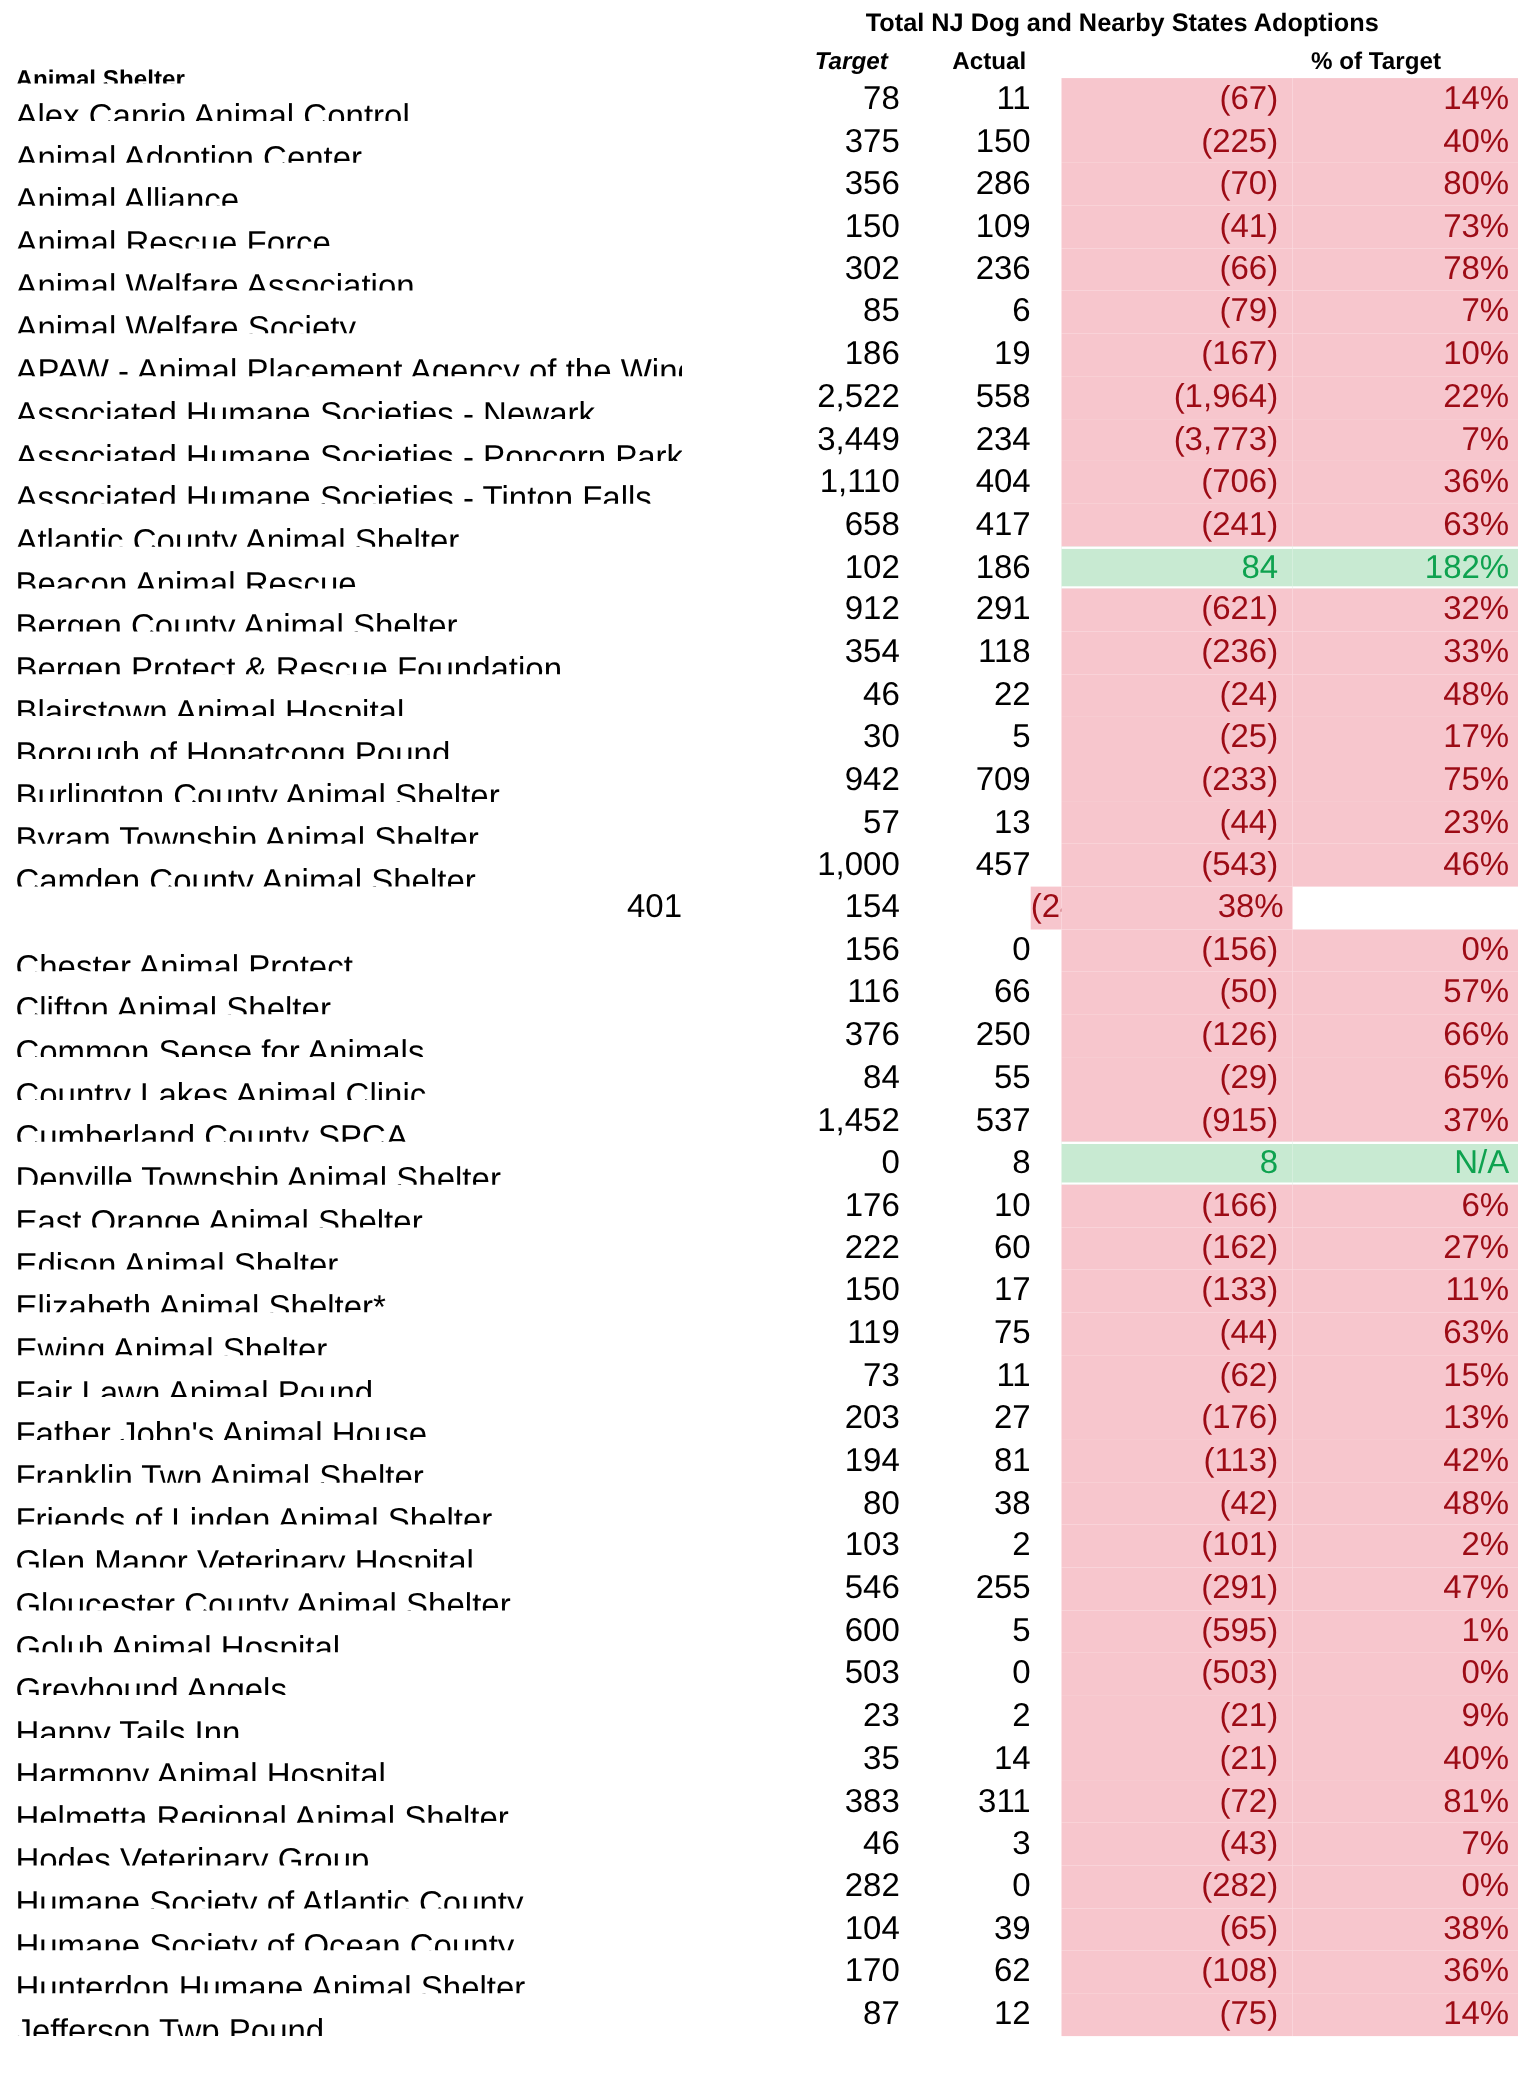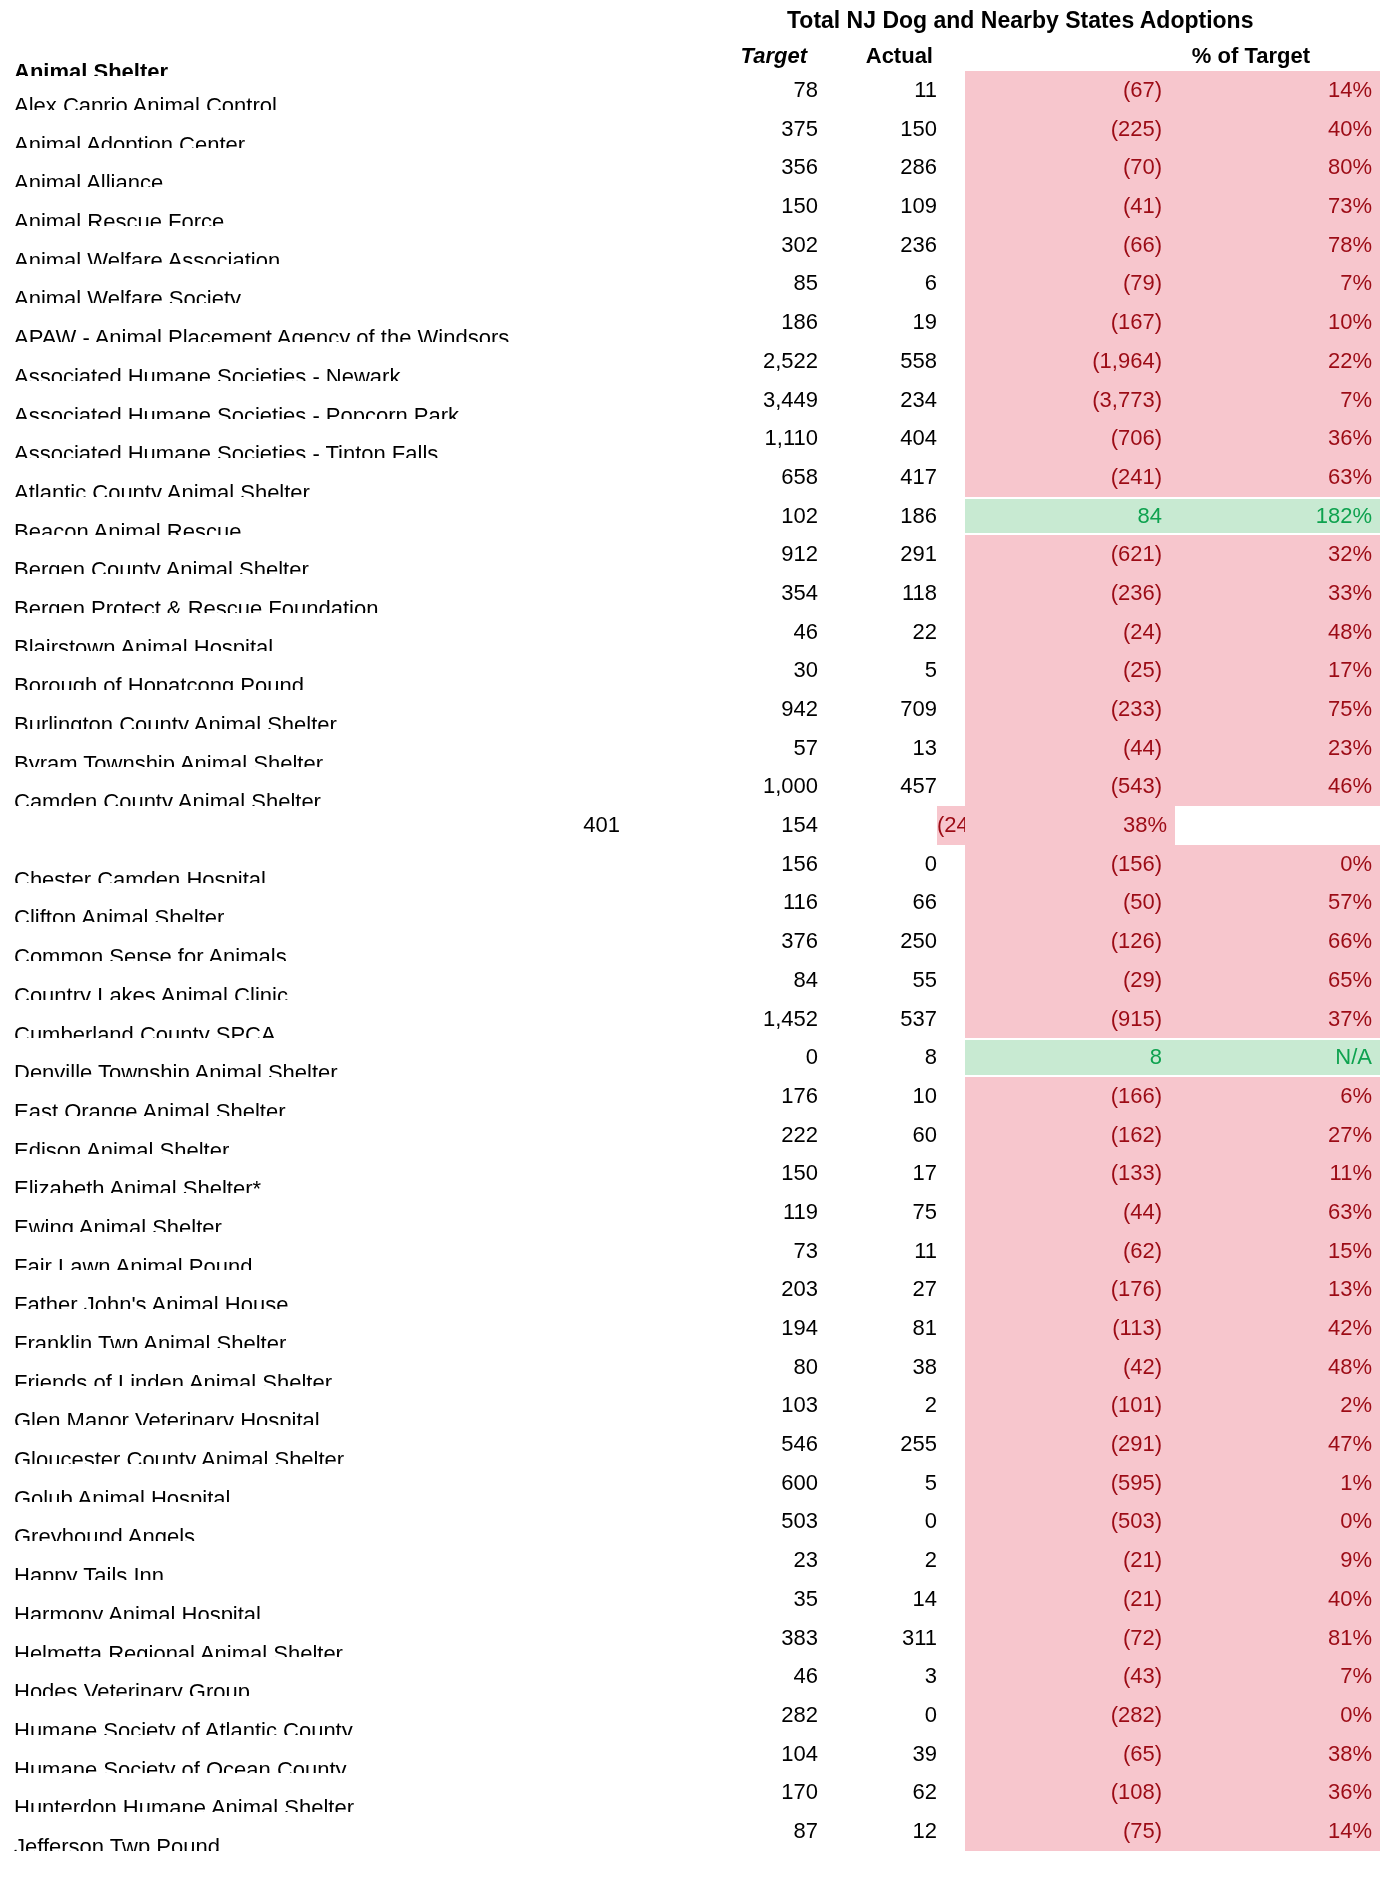--- a/index.html
+++ b/index.html
@@ -10,21 +10,21 @@
   .title-band { position:relative; height:40px;padding-left:14px; }
   .report-title {
     position:absolute; left:787px; top:7px;
     font-size:23px; font-weight:bold; white-space:nowrap;
   }
   .grid-row {
     display:grid;
     grid-template-columns:620px 198px 119px 28px 210px 205px;
   }
   .header-row { height:31px; line-height:31px; font-size:22px; font-weight:bold; }
-  .data-row   { height:38.7px; line-height:38.7px; font-size:22px; }
+  .data-row   { height:38.7px; line-height:38.7px; font-size:30px; }
   .cell { white-space:nowrap; overflow:hidden; }
   .c-name { padding-left:14px; text-align:left;margin-top:16px; }
   .c-num  { text-align:right; }
   .h-target { padding-right:11px;font-style:italic; }
   .h-actual { padding-right:4px; }
   .h-diff   { padding-right:48px;margin-top:36px; }
   .h-pct    { padding-right:70px; }
   .v-diff   { padding-right:13px; }
   .v-pct    { padding-right:8px; }
   .hl { background:#f7c6cd; color:#9c0b15; }
@@ -206,21 +206,21 @@
     <div class="cell c-num v-pct hl">46%</div>
   </div>
       <div class="grid-row data-row">
     <div class="cell c-num">401</div>
     <div class="cell c-num">154</div>
     <div class="cell"></div>
     <div class="cell c-num v-diff hl">(247)</div>
     <div class="cell c-num v-pct hl">38%</div>
   </div>
       <div class="grid-row data-row">
-    <div class="cell c-name">Chester Camden Hospital</div>
+    <div class="cell c-name">Chester Animal Protect</div>
     <div class="cell c-num">156</div>
     <div class="cell c-num">0</div>
     <div class="cell"></div>
     <div class="cell c-num v-diff hl">(156)</div>
     <div class="cell c-num v-pct hl">0%</div>
   </div>
       <div class="grid-row data-row">
     <div class="cell c-name">Clifton Animal Shelter</div>
     <div class="cell c-num">116</div>
     <div class="cell c-num">66</div>

